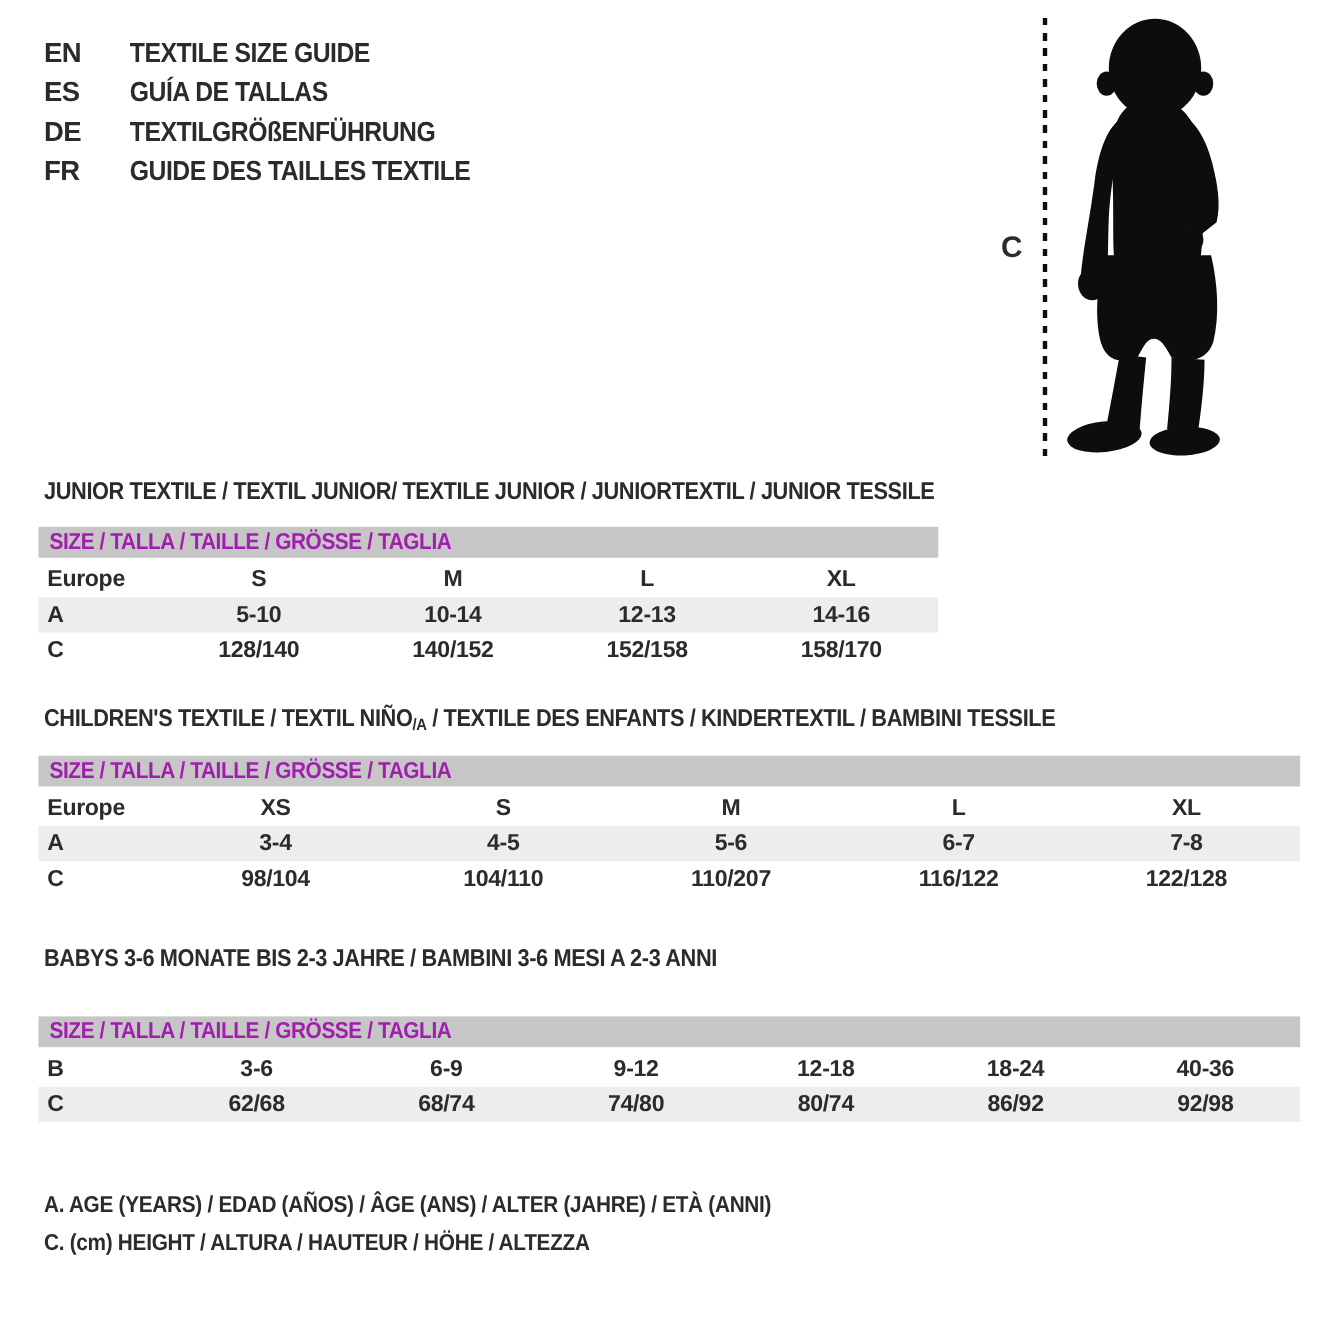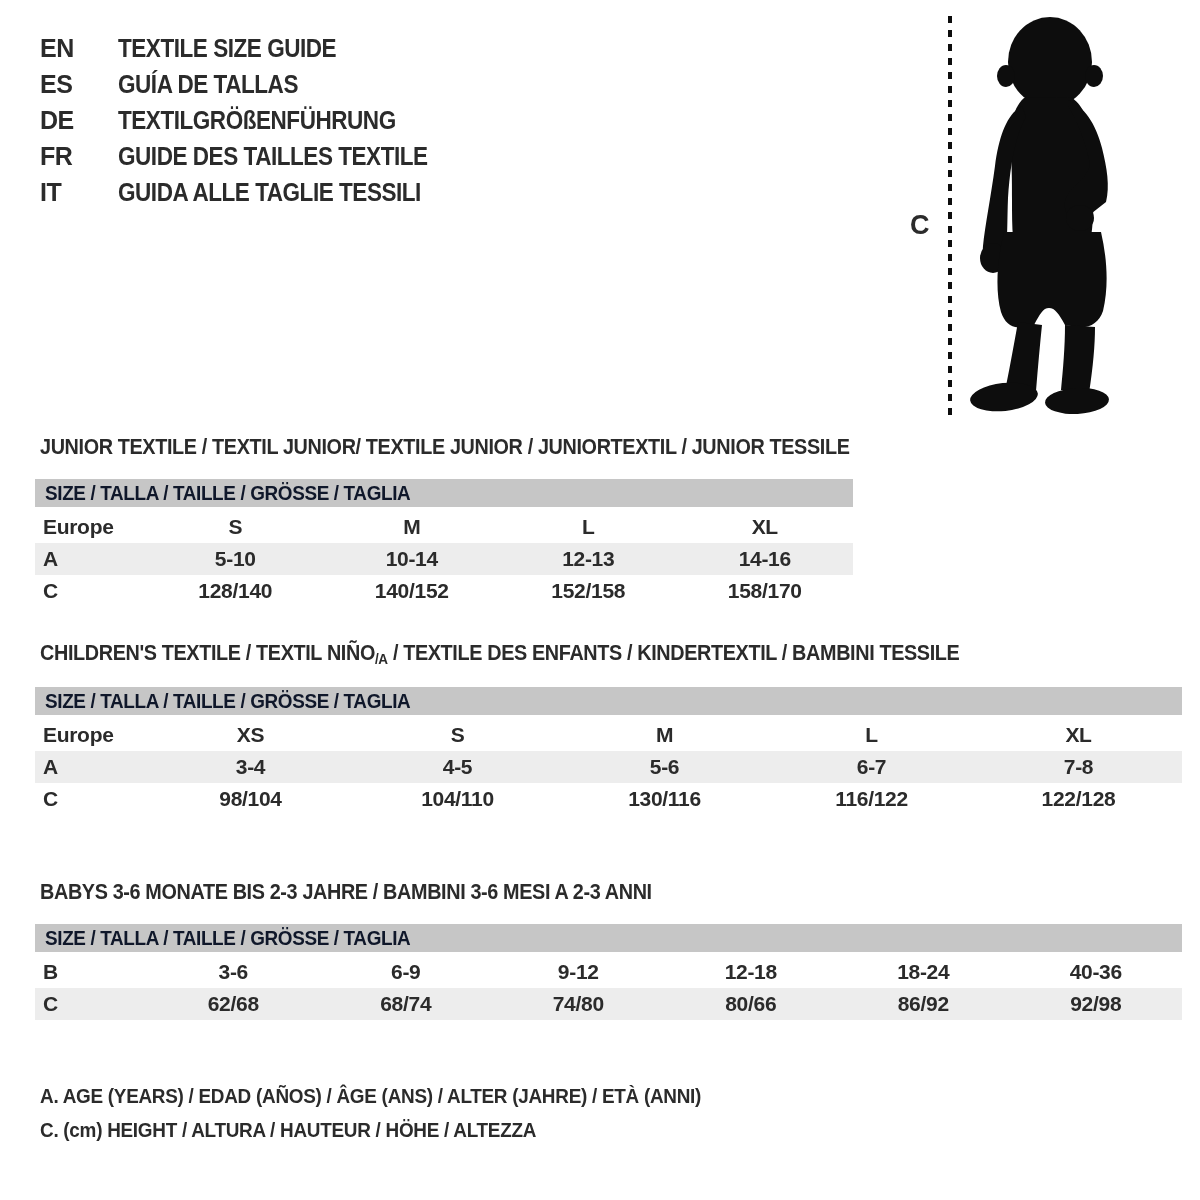--- a/index.html
+++ b/index.html
@@ -34,21 +34,21 @@
   .section-title{
     position:absolute;left:40px;font-weight:700;font-size:22px;letter-spacing:-0.4px;white-space:nowrap;
   }
   .section-title .sub{font-size:15px;vertical-align:-4px;}
 
   
   .size-table{position:absolute;}
   .size-header{
     height:28px;background:var(--header-bar);margin-bottom:4px;
     display:flex;align-items:center;padding-left:10px;
-    font-weight:700;font-size:21px;color:#0f172a;letter-spacing:-0.4px;
+    font-weight:700;font-size:21px;color:#a21caf;letter-spacing:-0.4px;
   }
   .trow{display:flex;height:32px;align-items:center;font-weight:700;font-size:21px;letter-spacing:-0.3px;}
   .trow.shaded{background:var(--shaded-row);}
   .rlabel{width:112px;padding-left:8px;box-sizing:border-box;}
   .cell{flex:1;text-align:center;}
 
   
   .legend{position:absolute;left:40px;top:1068px;margin-top:11px;}
   .legend-line{height:34px;font-weight:700;font-size:21px;letter-spacing:-0.3px;display:flex;align-items:center;}
 </style>
@@ -66,24 +66,20 @@
       <span class="lang-code">ES</span>
       <span class="lang-title cond">GUÍA DE TALLAS</span>
     </div>
     <div class="lang-row">
       <span class="lang-code">DE</span>
       <span class="lang-title cond">TEXTILGRÖßENFÜHRUNG</span>
     </div>
     <div class="lang-row">
       <span class="lang-code">FR</span>
       <span class="lang-title cond">GUIDE DES TAILLES TEXTILE</span>
-    </div>
-    <div class="lang-row">
-      <span class="lang-code">IT</span>
-      <span class="lang-title cond">GUIDA ALLE TAGLIE TESSILI</span>
     </div>
   </div>
 
   <div class="measure-line"></div>
   <div class="measure-label">C</div>
   <svg class="figure-svg" viewBox="0 0 178 404" aria-hidden="true">
     <g fill="#0d0d0d">
 
       <ellipse cx="90" cy="48" rx="42" ry="45"></ellipse>
       <ellipse cx="46" cy="62" rx="9" ry="11"></ellipse>
@@ -157,48 +153,48 @@
       <span class="cell">3-4</span>
       <span class="cell">4-5</span>
       <span class="cell">5-6</span>
       <span class="cell">6-7</span>
       <span class="cell">7-8</span>
     </div>
     <div class="trow">
       <span class="rlabel">C</span>
       <span class="cell">98/104</span>
       <span class="cell">104/110</span>
-      <span class="cell">130/116</span>
+      <span class="cell">110/207</span>
       <span class="cell">116/122</span>
       <span class="cell">122/128</span>
     </div>
   </div>
 
-  <div class="section-title" style="top:879px">
+  <div class="section-title" style="top:858px">
     <span class="cond">BABYS 3-6 MONATE BIS 2-3 JAHRE / BAMBINI 3-6 MESI A 2-3 ANNI</span>
   </div>
   <div class="size-table" style="left:35px;top:924px;width:1147px;">
     <div class="size-header">
       <span class="cond">SIZE / TALLA / TAILLE / GRÖSSE / TAGLIA</span>
     </div>
     <div class="trow">
       <span class="rlabel">B</span>
       <span class="cell">3-6</span>
       <span class="cell">6-9</span>
       <span class="cell">9-12</span>
       <span class="cell">12-18</span>
       <span class="cell">18-24</span>
       <span class="cell">40-36</span>
     </div>
     <div class="trow shaded">
       <span class="rlabel">C</span>
       <span class="cell">62/68</span>
       <span class="cell">68/74</span>
       <span class="cell">74/80</span>
-      <span class="cell">80/66</span>
+      <span class="cell">80/74</span>
       <span class="cell">86/92</span>
       <span class="cell">92/98</span>
     </div>
   </div>
 
   <div class="legend">
     <div class="legend-line">
       <span class="cond">A. AGE (YEARS) / EDAD (AÑOS) / ÂGE (ANS) / ALTER (JAHRE) / ETÀ (ANNI)</span>
     </div>
     <div class="legend-line">

